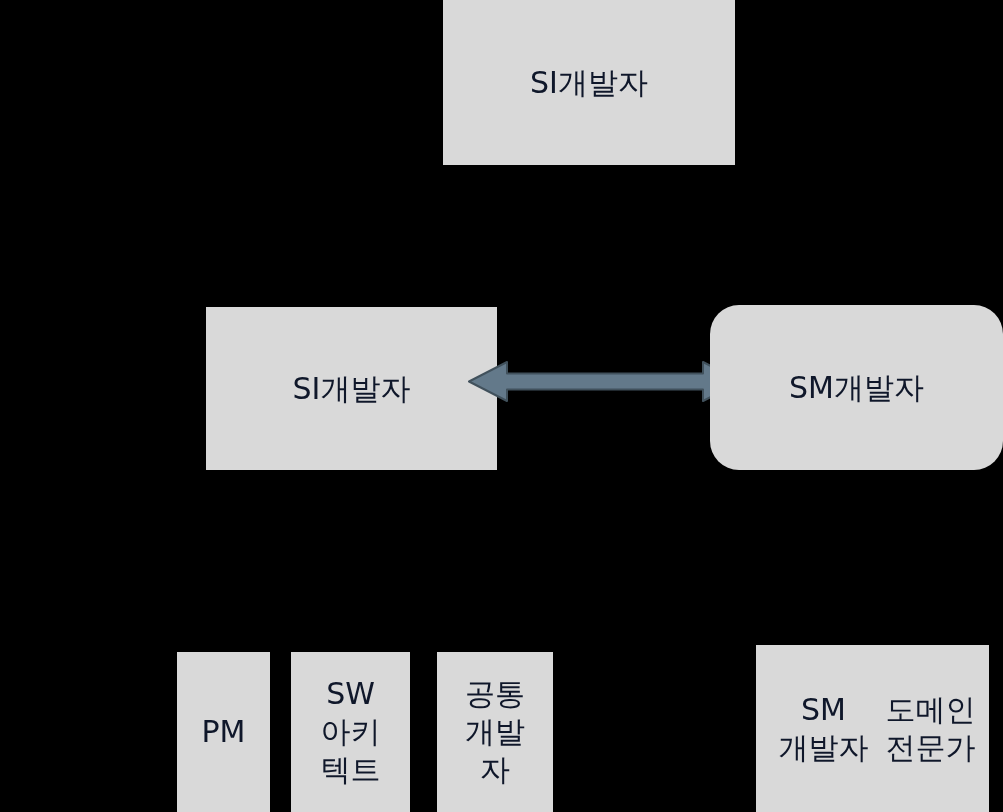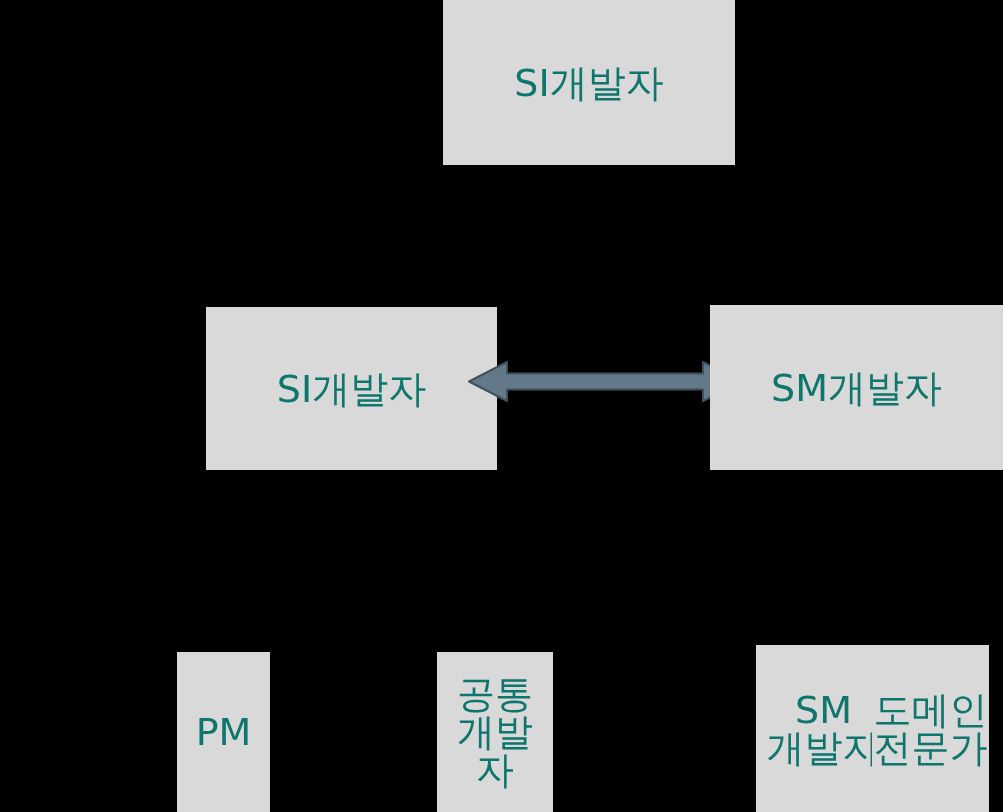--- a/index.html
+++ b/index.html
@@ -19,27 +19,27 @@
     position: absolute;
     background: #d9d9d9;
     color: #000000;
     display: flex;
     align-items: center;
     justify-content: center;
     text-align: center;
   }
   .box .label {
     white-space: pre-line;
-    font-size: 38px;
+    font-size: 30px;
     line-height: 38px;
-    color: #0f766e;
+    color: #0f172a;
   }
   .box-top      { left: 443px; top: 0;     width: 292px; height: 165px; }
   .box-mid-left { left: 206px; top: 307px; width: 291px; height: 163px; }
-  .box-mid-right{ left: 710px; top: 305px; width: 293px; height: 165px; }
+  .box-mid-right{ left: 710px; top: 305px; width: 293px; height: 165px; border-radius: 29px; }
 
   .box-pm        { left: 177px; top: 652px; width: 93px;  height: 160px; }
   .box-sw        { left: 291px; top: 652px; width: 119px; height: 160px; }
   .box-common    { left: 437px; top: 652px; width: 116px; height: 160px; justify-content: center; }
   .box-sm-dev    { left: 710px; top: 645px; width: 135px; height: 167px; margin-left: 46px; }
   .box-domain    { left: 872px; top: 645px; width: 117px; height: 167px; }
 
   .arrow-svg {
     position: absolute;
     left: 466px;
@@ -66,20 +66,25 @@
   </svg>
 
   <div class="box box-mid-right">
     <span class="label">SM개발자</span>
   </div>
 
   <div class="box box-pm">
     <span class="label">PM</span>
   </div>
 
+  <div class="box box-sw">
+    <span class="label">SW
+아키
+텍트</span>
+  </div>
 
   <div class="box box-common">
     <span class="label">공통
 개발
 자</span>
   </div>
 
   <div class="box box-sm-dev">
     <span class="label">SM
 개발자</span>

